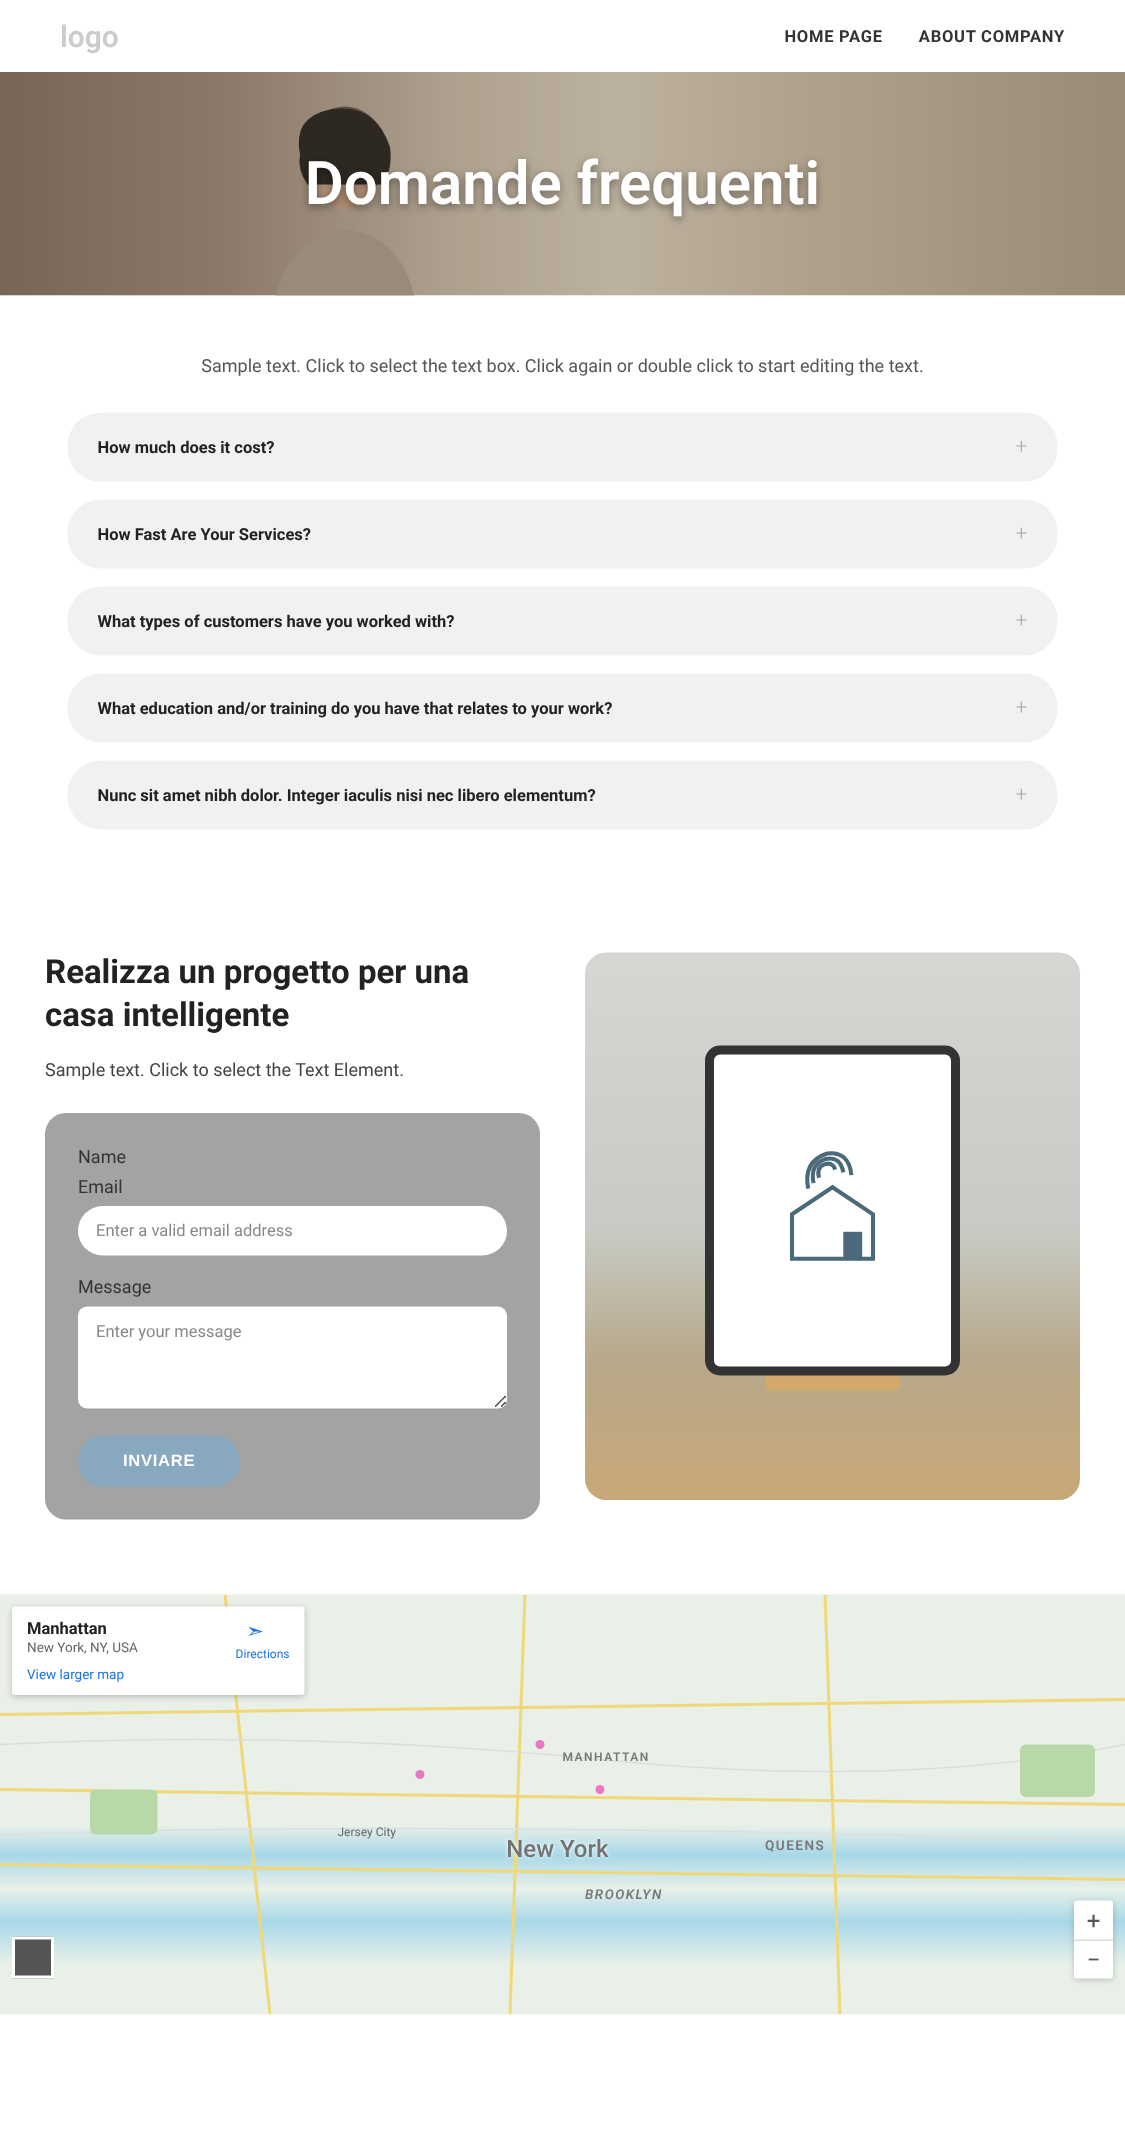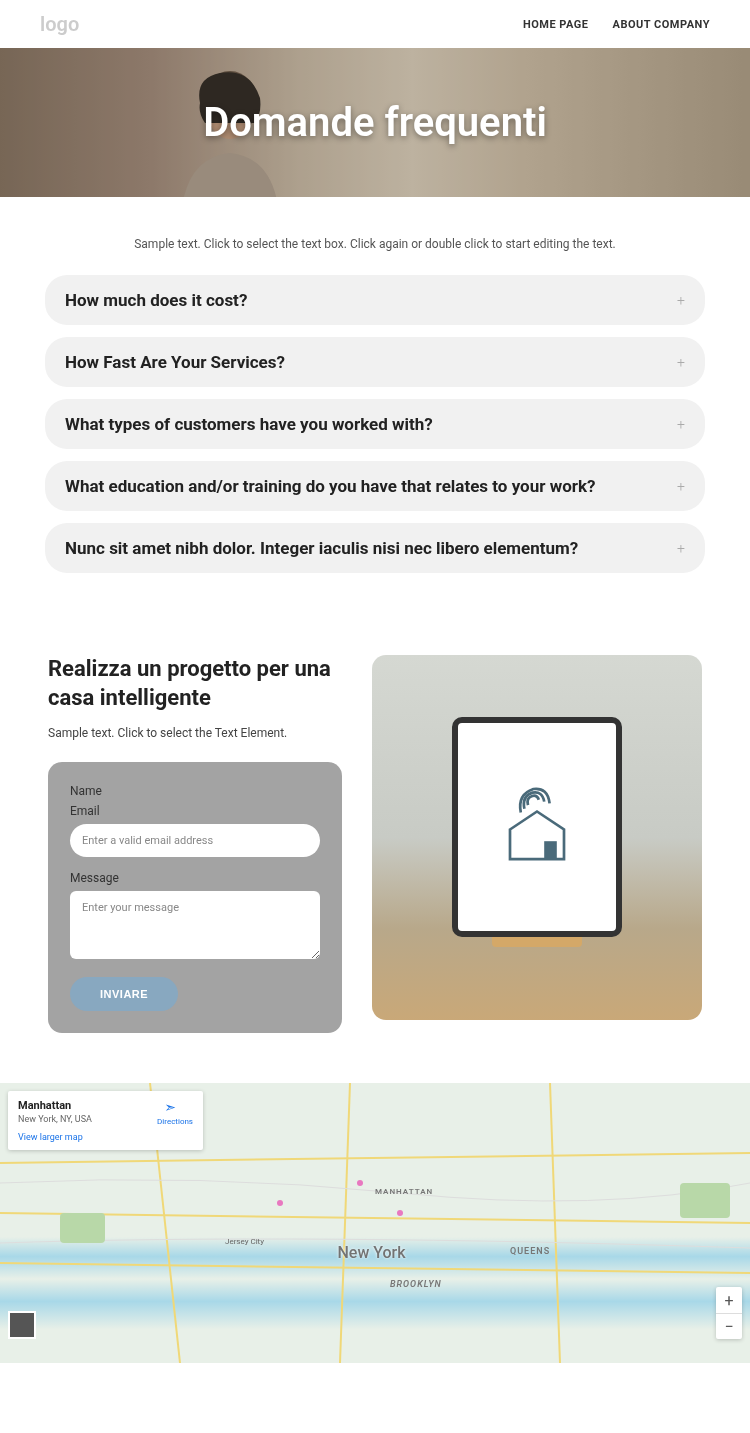--- a/index.html
+++ b/index.html
@@ -16,25 +16,25 @@
     .hero-bg { position: absolute; inset: 0; background: linear-gradient(90deg, #8b7765 0%, #a89080 20%, #d4c5b0 40%, #e8dcc8 55%, #d8c8b0 70%, #c8b8a0 85%, #b8a890 100%); }
     .hero-overlay { position: absolute; inset: 0; background: rgba(60,50,40,0.25); }
     .hero-person { position: absolute; left: 130px; top: 10px; width: 180px; height: 175px; }
     .hero-title { position: relative; z-index: 2; color: #fff; font-size: 40px; font-weight: 600; text-shadow: 0 2px 6px rgba(0,0,0,0.4); }
     
     
     .faq-section { padding: 40px 45px 50px; }
     .faq-heading { text-align: center; font-size: 27px; font-weight: 600; color: #222; margin-bottom: 10px; }
     .faq-subtitle { text-align: center; font-size: 12px; color: #555; margin-bottom: 24px; }
     .faq-item { background: #f1f1f1; border-radius: 22px; padding: 15px 20px; margin-bottom: 12px; display: flex; justify-content: space-between; align-items: center; cursor: pointer; }
-    .faq-question { font-size: 17px; font-weight: 700; color: #222; }
+    .faq-question { font-size: 11px; font-weight: 700; color: #222; }
     .faq-plus { color: #aaa; font-size: 14px; font-weight: 300; }
     
     
-    .project-section { padding: 20px 48px 50px; display: flex; gap: 30px; align-items: flex-start; }
+    .project-section { padding: 20px 30px 50px; display: flex; gap: 30px; align-items: flex-start; }
     .project-left { flex: 1; }
     .project-title { font-size: 22px; font-weight: 700; color: #222; line-height: 1.3; margin-bottom: 14px; }
     .project-subtitle { font-size: 12px; color: #444; margin-bottom: 22px; }
     .form-container { background: #a3a3a3; border-radius: 14px; padding: 22px; }
     .form-label { font-size: 12px; color: #333; margin-bottom: 6px; display: block; }
     .form-input { width: 100%; padding: 10px 12px; border: none; border-radius: 20px; font-size: 11px; margin-bottom: 14px; background: #fff; font-family: inherit; }
     .form-input::placeholder { color: #888; }
     .form-textarea { width: 100%; padding: 10px 12px; border: none; border-radius: 6px; font-size: 11px; margin-bottom: 14px; background: #fff; min-height: 68px; resize: vertical; font-family: inherit; }
     .form-textarea::placeholder { color: #888; }
     .form-submit { background: #88a8c0; color: #fff; border: none; padding: 11px 30px; border-radius: 20px; font-size: 11px; font-weight: 600; letter-spacing: 0.5px; cursor: pointer; }

